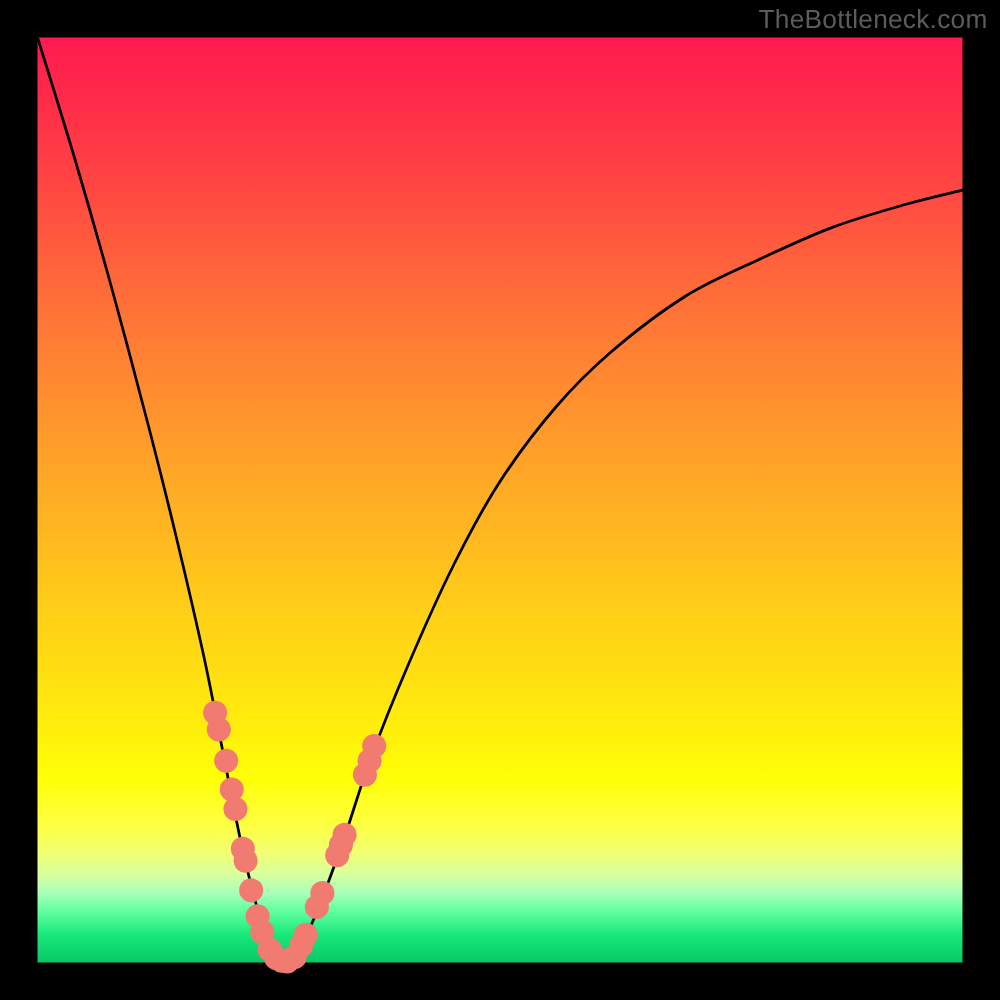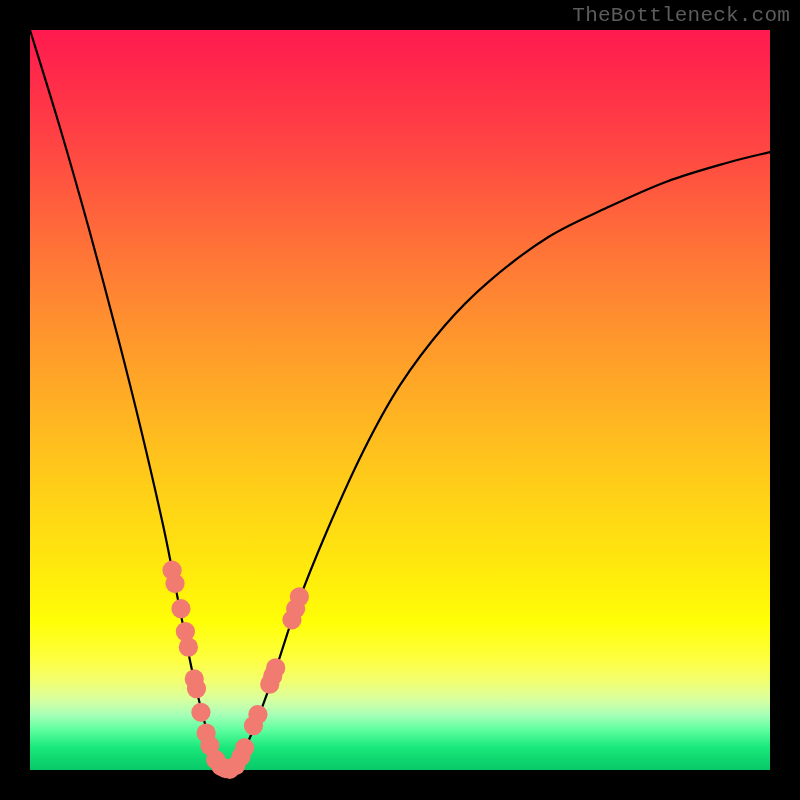--- a/index.html
+++ b/index.html
@@ -50,21 +50,20 @@
   .watermark {
     position: absolute;
     top: 4px;
     right: 10px;
     color: #5c5c5c;
     font-size: 21px;
     font-weight: 500;
     letter-spacing: 0.2px;
     z-index: 10;
     user-select: none;
-    font-family: Liberation Mono, monospace;
   }
   svg.curve {
     position: absolute;
     left: 0;
     top: 0;
     width: 740px;
     height: 740px;
     overflow: visible;
   }
 </style>

